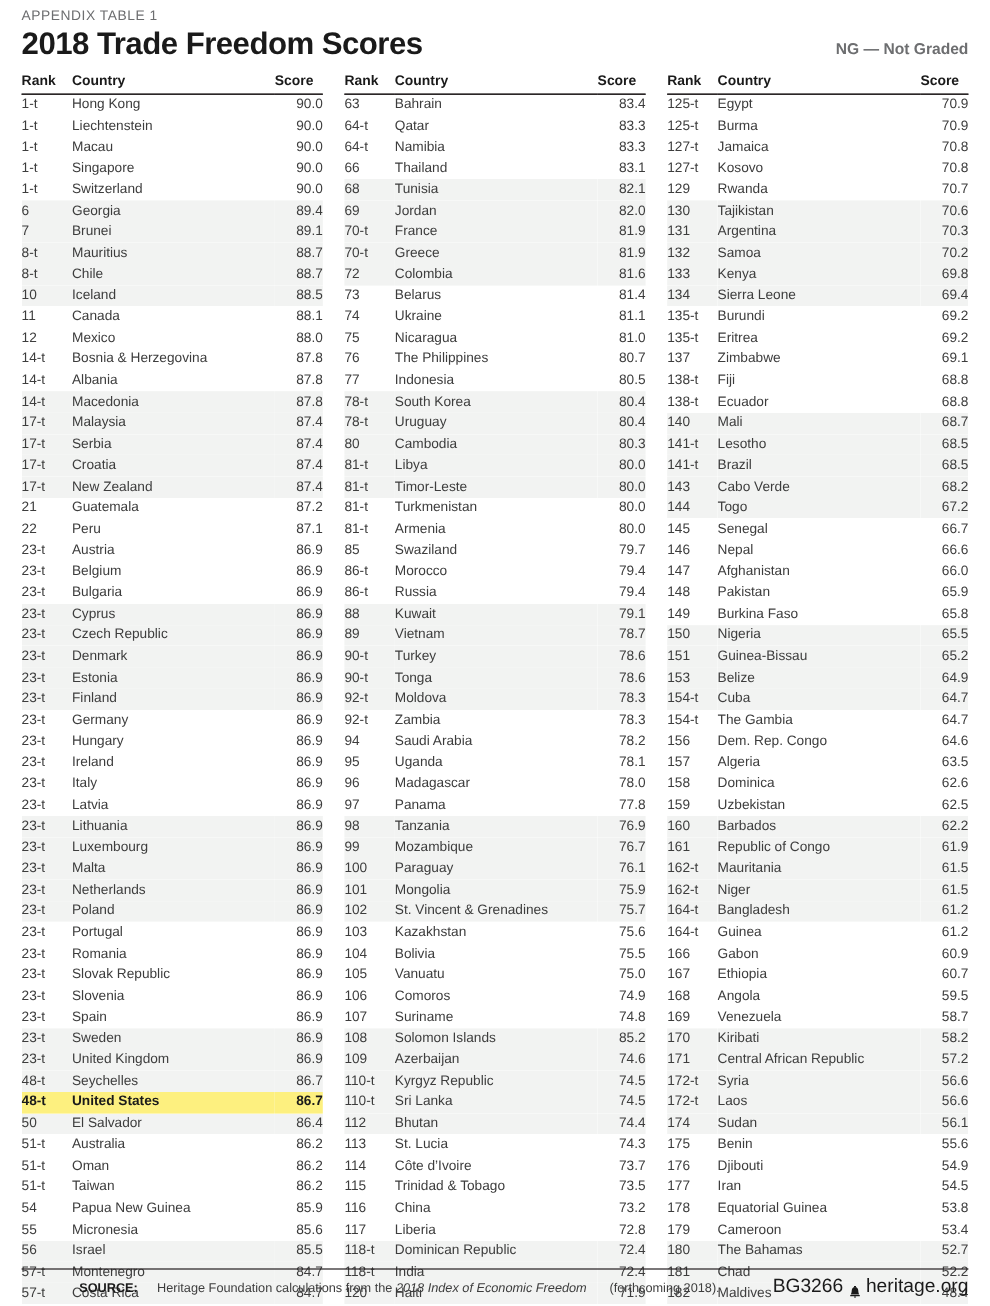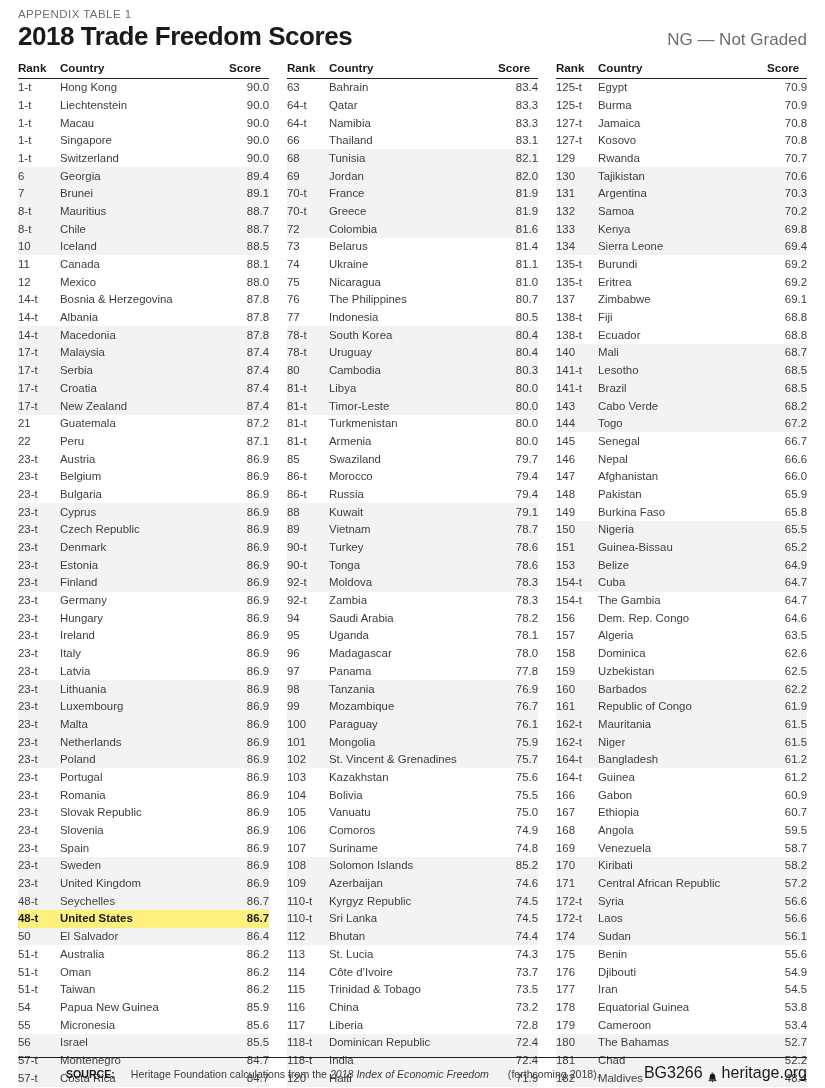--- a/index.html
+++ b/index.html
@@ -37,23 +37,24 @@
   }
   .main-title {
     font-size: 26px;
     font-weight: 700;
     letter-spacing: -0.45px;
     color: #1a1a1a;
     line-height: 1.1;
     margin: 0;
   }
   .legend-note {
-    font-size: 17px;
+    font-size: 13px;
     color: #6d6e70;
     white-space: nowrap;
+    font-weight: bold;
   }
 
   
   .columns {
     display: flex;
     gap: 18px;
     margin-top: 4px;
   }
   .col {
     flex: 1 1 0;

